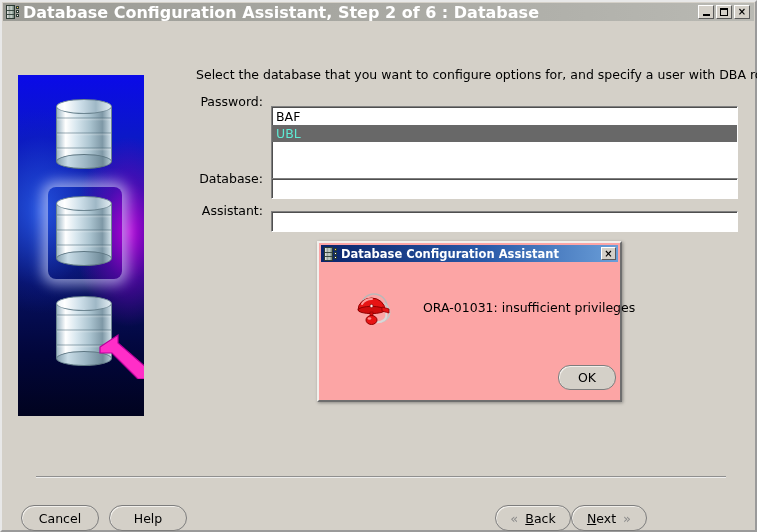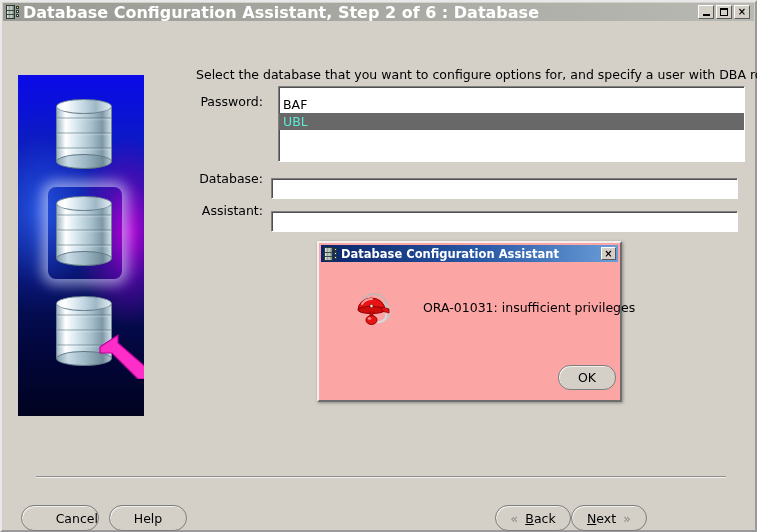--- a/index.html
+++ b/index.html
@@ -231,25 +231,24 @@
     border-top: 1px solid #808080;
     border-left: 1px solid #808080;
     border-right: 1px solid #ffffff;
     border-bottom: 1px solid #ffffff;
     box-sizing: border-box;
     box-shadow: inset 1px 1px 0 #4f4f4f;
   }
 
   #database-listbox {
     position: absolute;
-    left: 268px; top: 65px;
+    left: 268px; top: 85px;
     width: 467px; height: 76px;
     overflow: hidden;
-    padding-top: 9px;
-    margin-left: 7px;
+    padding-top: 1px;
   }
   .list-item {
     height: 17px;
     line-height: 17px;
     font-size: 12.5px;
     color: #000;
     padding-left: 4px;
     white-space: nowrap;
   }
   .list-item.selected {
@@ -294,21 +293,21 @@
     box-sizing: border-box;
     display: flex;
     align-items: center;
     justify-content: center;
     font-size: 12.5px;
     color: #000;
     box-shadow: inset 1px 1px 0 #f2f0ec;
     cursor: default;
     gap: 7px;
   }
-  #btn-cancel { left: 18px; top: 484px; width: 78px; justify-content: flex-end; }
+  #btn-cancel { left: 18px; top: 484px; width: 78px; }
   #btn-help   { left: 106px; top: 484px; width: 78px; }
   #btn-back   { left: 492px; top: 484px; width: 76px; }
   #btn-next   { left: 568px; top: 484px; width: 76px; }
   .mnem { text-decoration: underline; }
   .chev {
     color: #8b8b8b;
     font-size: 13px;
     line-height: 1;
   }
 

